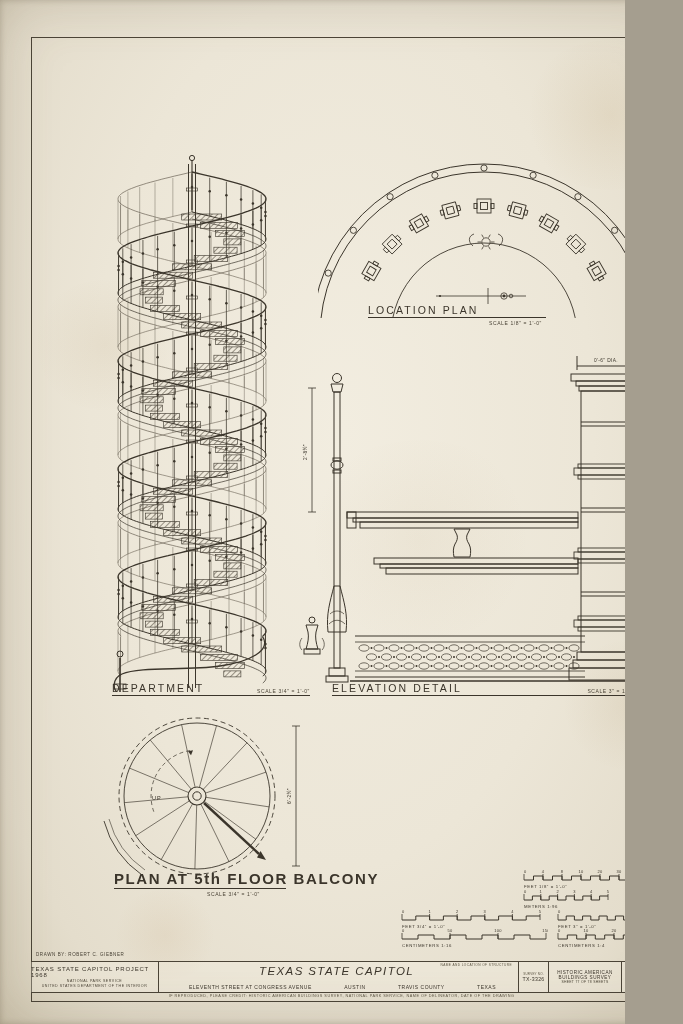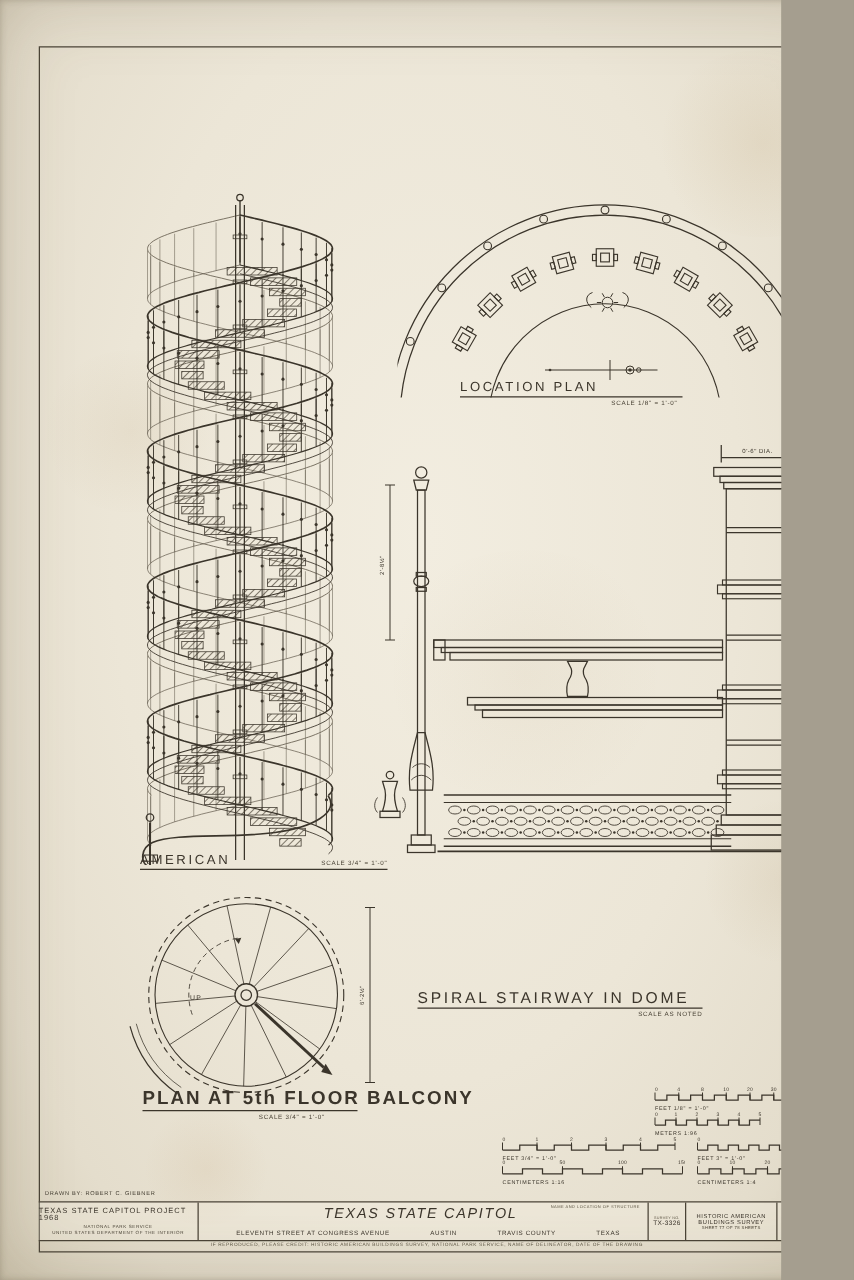--- a/index.html
+++ b/index.html
@@ -774,32 +774,32 @@
 
   <div class="view-label" style="left:368px;top:304px;width:178px;">
     <div class="vl-row">
           <span class="vl-name">LOCATION PLAN</span>
         </div>
     <div class="vl-scale-below" style="right:4px;">SCALE  1/8" = 1'-0"</div>
   </div>
 
   <div class="view-label" style="left:112px;top:682px;width:198px;">
     <div class="vl-row">
-      <span class="vl-name">AMERICAN</span>
+      <span class="vl-name">DEPARTMENT</span>
       <span class="vl-scale">SCALE  3/4" = 1'-0"</span>
     </div>
   </div>
 
-
-  <div class="view-label" style="left:334px;top:791px;width:228px;">
+  <div class="view-label" style="left:332px;top:682px;width:303px;">
     <div class="vl-row">
-          <span class="vl-name big">SPIRAL STAIRWAY IN DOME</span>
-        </div>
-    <div class="vl-scale-below" style="right:0;">SCALE AS NOTED</div>
+      <span class="vl-name">ELEVATION  DETAIL</span>
+      <span class="vl-scale">SCALE  3" = 1'-0"</span>
+    </div>
   </div>
+
 
   <div class="view-label" style="left:114px;top:870px;width:172px;">
     <div class="vl-row">
           <span class="vl-name mid">PLAN AT 5th FLOOR BALCONY</span>
         </div>
     <div class="vl-scale-below" style="right:26px;">SCALE  3/4" = 1'-0"</div>
   </div>
 
   <div class="scalebar" style="left:522px;top:868px;width:118px;height:24px;"><svg width="118" height="24" viewBox="0 0 118 24" style="position: static;">
           <path d="M2,12 H11.5 V8 H21.0 V12 H30.5 V8 H40.0 V12 H49.5 V8 H59.0 V12 H68.5 V8 H78.0 V12 H87.5 V8 H97.0 V12 H106.5 V8 H116.0" fill="none" stroke="#3b352b" stroke-width="1"></path>

